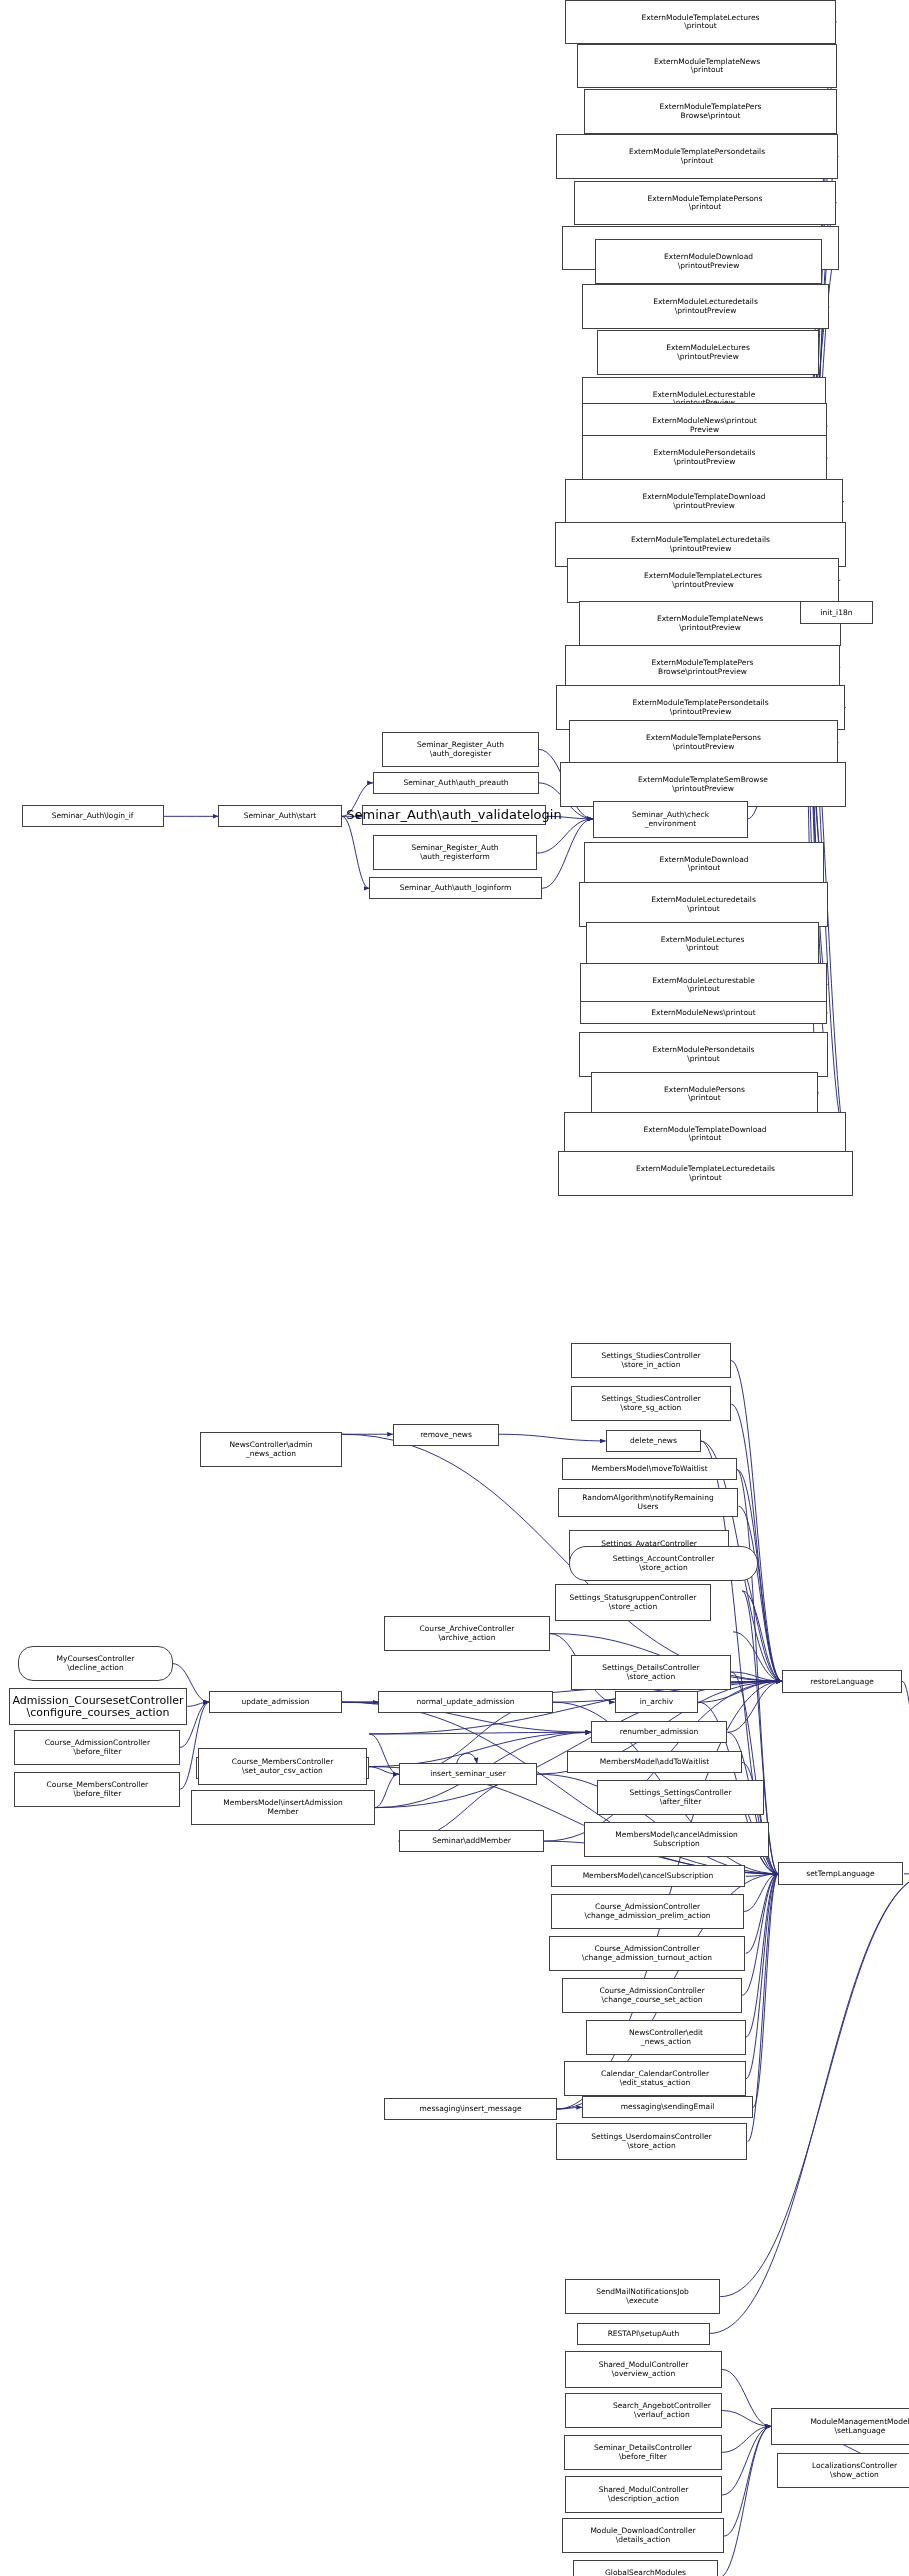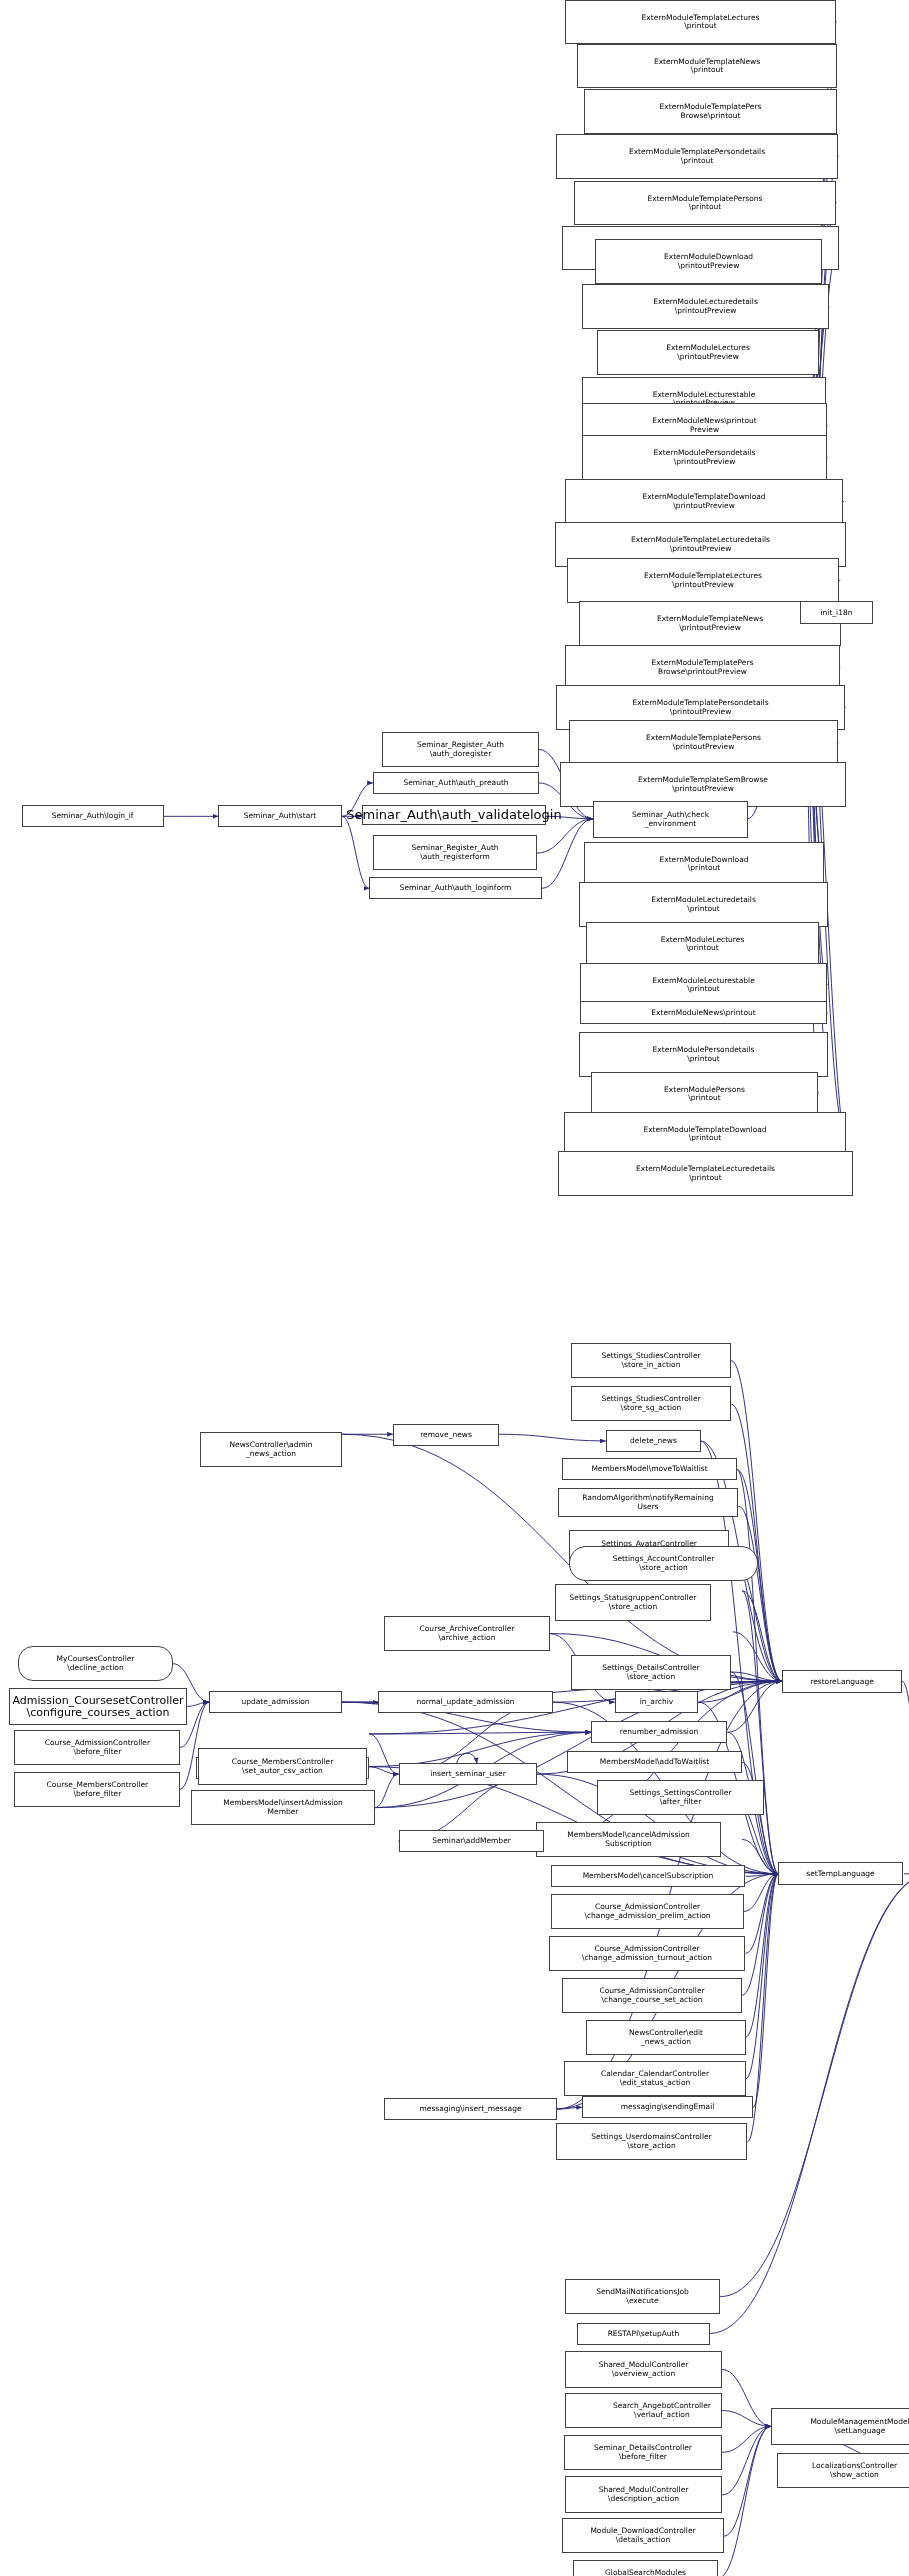--- a/index.html
+++ b/index.html
@@ -224,21 +224,21 @@
 \store_action</span></div>
     <div class="node" style="left: 569px; top: 1546px; width: 189px; height: 35px; font-size: 7.5px; border-radius: 17px;"><span>Settings_AccountController
 \store_action</span></div>
     <div class="node" style="left: 571px; top: 1655px; width: 160px; height: 35px; font-size: 7.5px;"><span>Settings_DetailsController
 \store_action</span></div>
     <div class="node" style="left: 615px; top: 1691px; width: 83px; height: 21.6px; font-size: 7.5px;"><span>in_archiv</span></div>
     <div class="node" style="left: 591px; top: 1721px; width: 136px; height: 21.6px; font-size: 7.5px;"><span>renumber_admission</span></div>
     <div class="node" style="left: 567px; top: 1751px; width: 175px; height: 21.6px; font-size: 7.5px;"><span>MembersModel\addToWaitlist</span></div>
     <div class="node" style="left: 569px; top: 1780px; width: 167px; height: 35px; font-size: 7.5px; margin-left: 28px;"><span>Settings_SettingsController
 \after_filter</span></div>
-    <div class="node" style="left: 536px; top: 1822px; width: 185px; height: 35px; font-size: 7.5px; text-align: center;"><span>MembersModel\cancelAdmission
+    <div class="node" style="left: 584px; top: 1822px; width: 185px; height: 35px; font-size: 7.5px; text-align: center;"><span>MembersModel\cancelAdmission
 Subscription</span></div>
     <div class="node" style="left: 551px; top: 1865px; width: 194px; height: 21.6px; font-size: 7.5px;"><span>MembersModel\cancelSubscription</span></div>
     <div class="node" style="left: 551px; top: 1894px; width: 193px; height: 35px; font-size: 7.5px;"><span>Course_AdmissionController
 \change_admission_prelim_action</span></div>
     <div class="node" style="left: 549px; top: 1936px; width: 196px; height: 35px; font-size: 7.5px;"><span>Course_AdmissionController
 \change_admission_turnout_action</span></div>
     <div class="node" style="left: 562px; top: 1978px; width: 180px; height: 35px; font-size: 7.5px;"><span>Course_AdmissionController
 \change_course_set_action</span></div>
     <div class="node" style="left: 586px; top: 2020px; width: 160px; height: 35px; font-size: 7.5px;"><span>NewsController\edit
 _news_action</span></div>

